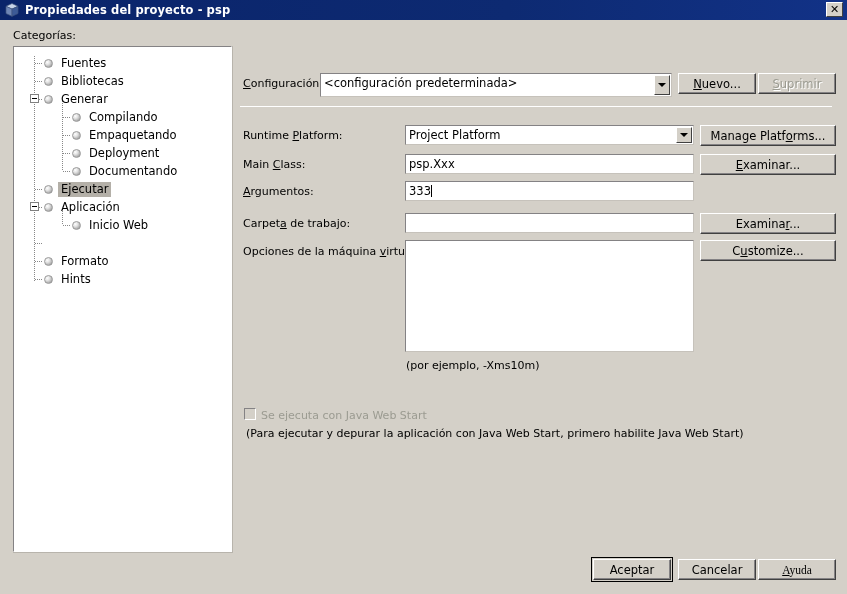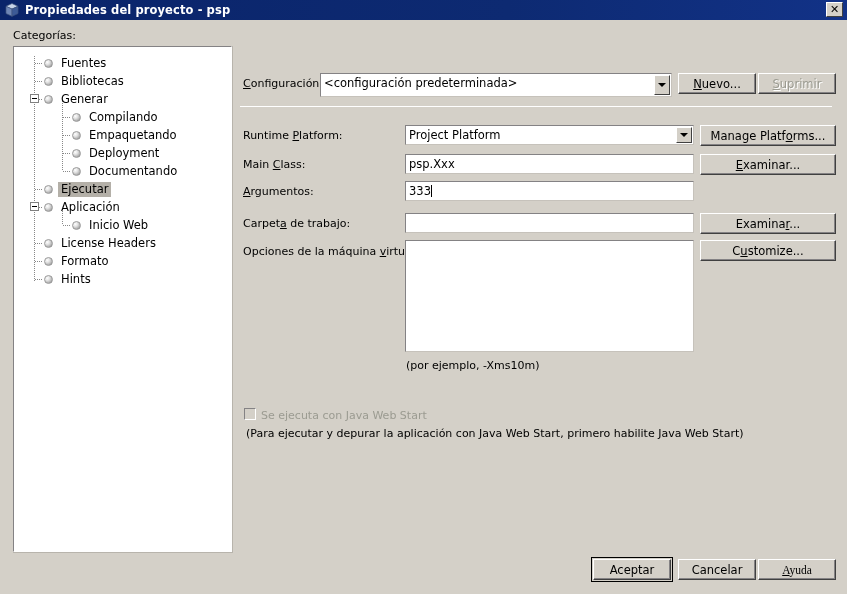--- a/index.html
+++ b/index.html
@@ -310,24 +310,20 @@
           <div class="tnode" style="position: absolute; left: 30px; top: 151px;">
             <span class="bullet"></span>
             <span class="tlabel">Aplicación</span>
           </div>
           <div class="dash-h" style="left: 49px; top: 178px; width: 8px;"></div>
           <div class="tnode" style="position: absolute; left: 58px; top: 169px;">
             <span class="bullet"></span>
             <span class="tlabel">Inicio Web</span>
           </div>
           <div class="dash-h" style="left: 21px; top: 196px; width: 8px;"></div>
-          <div class="tnode" style="position: absolute; left: 30px; top: 187px;">
-            <span class="bullet"></span>
-            <span class="tlabel">License Headers</span>
-          </div>
           <div class="dash-h" style="left: 21px; top: 214px; width: 8px;"></div>
           <div class="tnode" style="position: absolute; left: 30px; top: 205px;">
             <span class="bullet"></span>
             <span class="tlabel">Formato</span>
           </div>
           <div class="dash-h" style="left: 21px; top: 232px; width: 8px;"></div>
           <div class="tnode" style="position: absolute; left: 30px; top: 223px;">
             <span class="bullet"></span>
             <span class="tlabel">Hints</span>
           </div>

